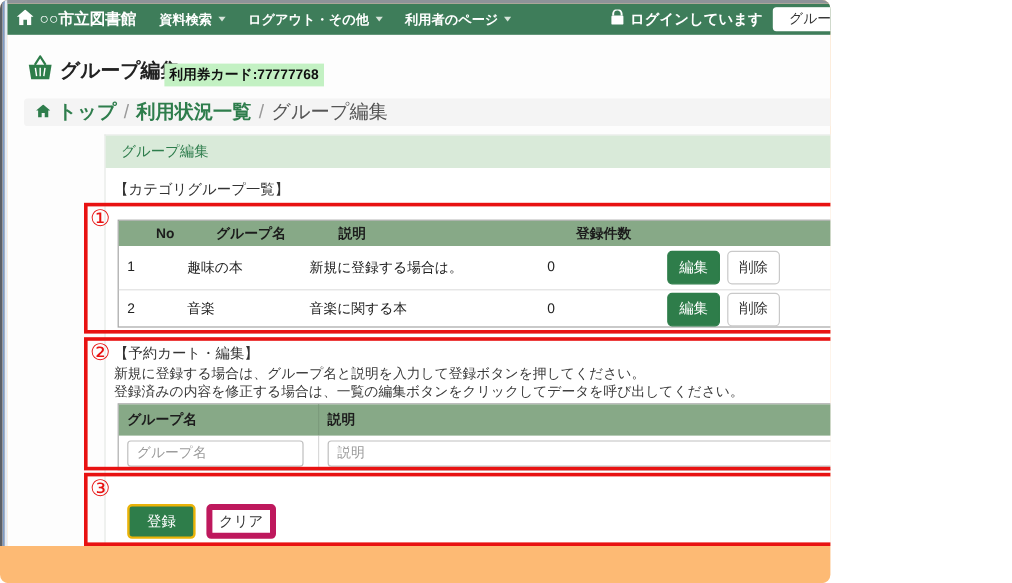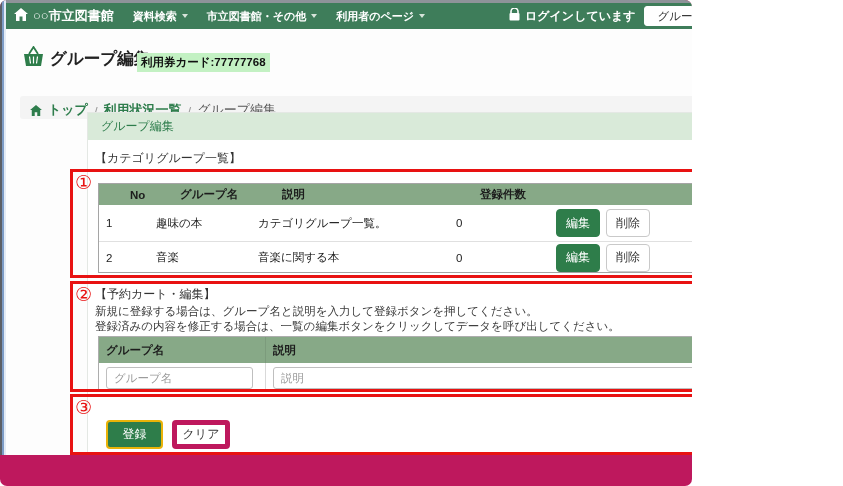--- a/index.html
+++ b/index.html
@@ -1,17 +1,17 @@
 <!DOCTYPE html>
 <html><head>
 <meta charset="utf-8">
 <style>
   * { box-sizing: border-box; margin: 0; padding: 0; }
   html,body { width:843px; height:486px; background:#fff; font-family:"Liberation Sans","DejaVu Sans",sans-serif; }
-  .screen { position:relative; width:692px; height:486px; background:#be185d; border-radius:7px; overflow:hidden; }
+  .screen { position:relative; width:692px; height:486px; background:#fdba74; border-radius:7px; overflow:hidden; }
   
   .edge-top   { position:absolute; left:0; top:0; width:843px; height:3px; background:#8e9399; z-index:9; }
   .edge-l1 { position:absolute; left:0; top:0; width:2px; height:455px; background:#5c6066; z-index:9; }
   .edge-l2 { position:absolute; left:2px; top:0; width:2px; height:455px; background:#7d9cc6; z-index:9; }
   .edge-l3 { position:absolute; left:4px; top:0; width:2px; height:455px; background:#e3ebf5; z-index:9; }
   .edge-r1 { position:absolute; left:835px; top:0; width:2px; height:455px; background:#7d9cc6; z-index:9; }
 
   .viewport { position:absolute; left:6px; top:3px; width:829px; height:452px; background:#fdfdfd; overflow:hidden; }
 
   
@@ -30,21 +30,21 @@
   .basket-icon { position:absolute; left:16px; top:6px; }
   .page-title { position:absolute; left:44px; top:8px; font-size:16.5px; font-weight:bold; color:#222; white-space:nowrap; }
   .card-badge { position:absolute; left:131px; top:13px; background:#c3f1c3; color:#111; font-size:11.5px; font-weight:bold; padding:2px 4px; white-space:nowrap; }
   .fontsize-label { position:absolute; left:707px; top:16px; font-size:9px; color:#333; }
   .size-btns { position:absolute; left:752px; top:10px; display:flex; gap:1px; }
   .size-btn { width:17px; height:17px; font-size:10.5px; display:flex; align-items:center; justify-content:center; cursor:pointer; }
   .size-green { background:#2e7d4a; color:#fff; border:1px solid #2e7d4a; }
   .size-white { background:#fff; color:#222; border:1px solid #8f8f8f; }
 
   
-  .breadcrumb { position:absolute; left:14px; top:79px; width:796px; height:23px; background:#f4f4f4; border-radius:3px; display:flex; align-items:flex-end; gap:6px; padding-left:10px; font-size:13px; white-space:nowrap;margin-top:14px; }
+  .breadcrumb { position:absolute; left:14px; top:79px; width:796px; height:23px; background:#f4f4f4; border-radius:3px; display:flex; align-items:center; gap:6px; padding-left:10px; font-size:16px; white-space:nowrap; }
   .bc-link { color:#2e7d4c; font-weight:bold; cursor:pointer; }
   .bc-sep { color:#9a9a9a; }
   .bc-current { color:#555; }
 
   
   .card { position:absolute; left:81px; top:109px; width:670px; height:343px; background:#fff; border:1px solid #e4e8e4; border-bottom:none; }
   .card-header { height:27px; line-height:27px; background:#d9ead9; color:#2e7d4c; font-size:12px; padding-left:13px; }
 
   .sec-title { position:absolute; font-size:12px; color:#333; white-space:nowrap; }
   .instr { position:absolute; font-size:11.5px; color:#3a3a3a; white-space:nowrap; }
@@ -117,21 +117,21 @@
                 <path d="M7 0 L14 6 H12 V13 H8.5 V8.5 H5.5 V13 H2 V6 H0 Z" fill="#fff"></path>
               </svg>
           </span>
           <span>○○市立図書館</span>
         </div>
         <div class="nav-menu">
           <span>資料検索</span>
           <span class="caret-down"></span>
         </div>
         <div class="nav-menu">
-          <span>市立図書館・その他</span>
+          <span>ログアウト・その他</span>
           <span class="caret-down"></span>
         </div>
         <div class="nav-menu">
           <span>利用者のページ</span>
           <span class="caret-down"></span>
         </div>
       </div>
       <div class="nav-right">
         <div class="login-status">
           <span>
@@ -198,21 +198,21 @@
       <div class="t1-row t1-head">
         <div>No</div>
         <div>グループ名</div>
         <div>説明</div>
         <div>登録件数</div>
         <div></div>
       </div>
       <div class="t1-row t1-body t1-r1">
         <div>1</div>
         <div>趣味の本</div>
-        <div>カテゴリグループ一覧。</div>
+        <div>新規に登録する場合は。</div>
         <div>0</div>
         <div class="btn-cell">
           <button class="btn-green">編集</button>
           <button class="btn-white">削除</button>
         </div>
       </div>
       <div class="t1-row t1-body t1-r2">
         <div>2</div>
         <div>音楽</div>
         <div>音楽に関する本</div>

